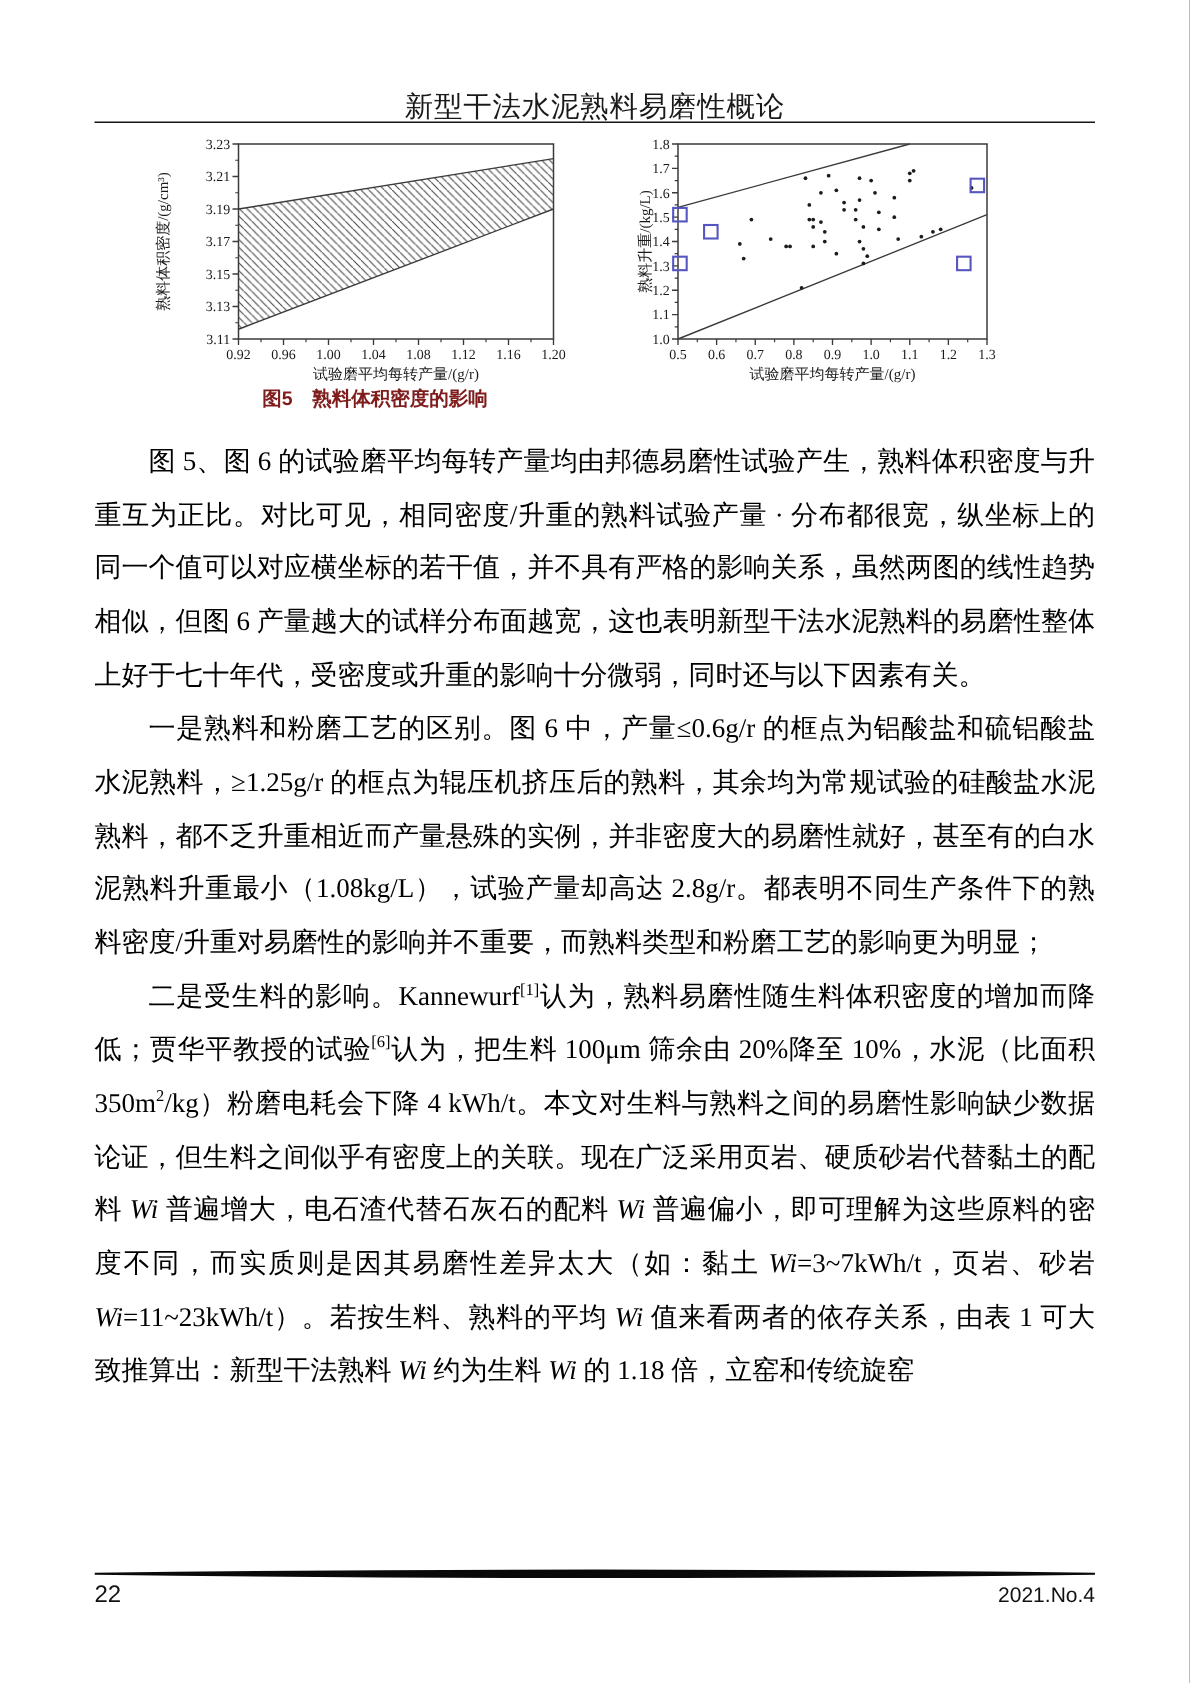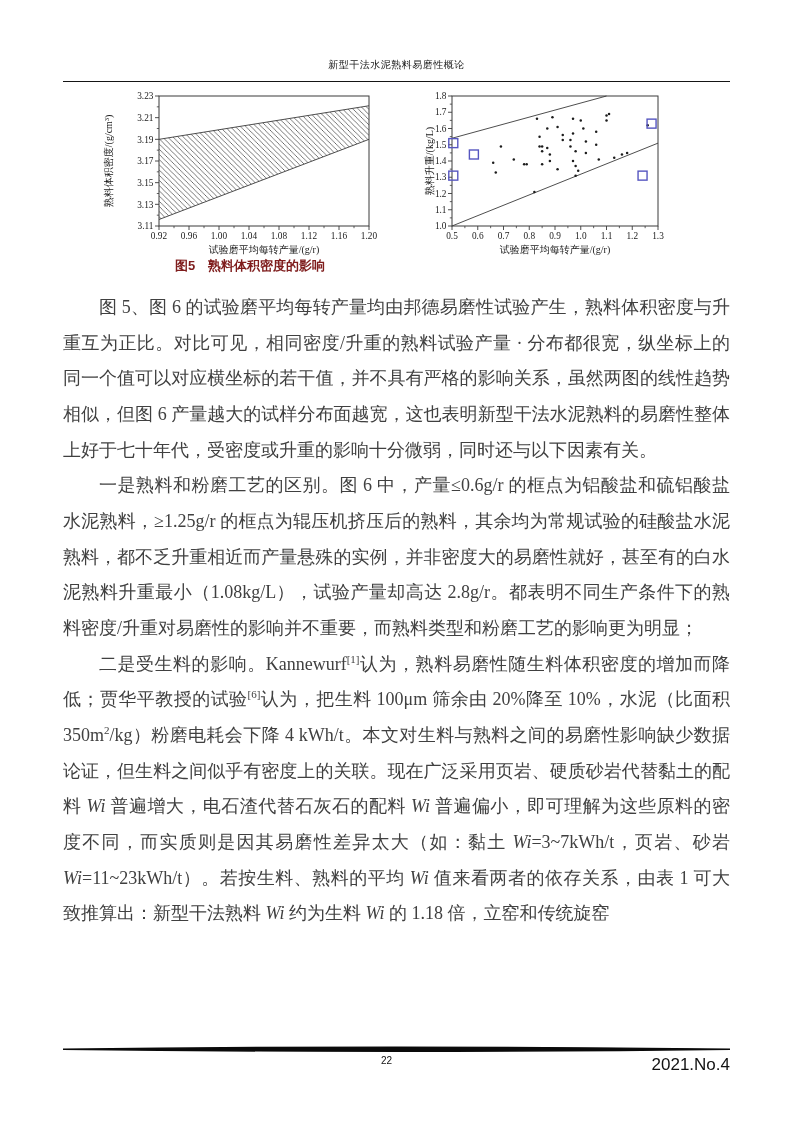--- a/index.html
+++ b/index.html
@@ -3,52 +3,52 @@
 <meta charset="utf-8">
 <style>
   html,body{margin:0;padding:0;background:#888;}
   .page{
     position:relative;width:793px;height:1122px;margin:0 auto;
     background:#ffffff;overflow:hidden;
     font-family:"Liberation Serif","DejaVu Serif",serif;color:#111;
   }
   .header-title{
     position:absolute;left:63px;top:58px;width:667px;height:20px;
-    text-align:center;font-size:10px;letter-spacing:0.5px;color:#1a1a1a;
+    text-align:center;font-size:19px;letter-spacing:0.5px;color:#1a1a1a;
   }
   .header-rule{
     position:absolute;left:63px;top:81px;width:667px;height:0;
     border-top:1.8px solid #151515;
   }
   .chart-svg{position:absolute;}
   #chart5{left:95px;top:85px;}
   #chart6{left:420px;top:85px;}
   .fig-caption{
     position:absolute;width:310px;top:257px;text-align:center;
     font-family:"Liberation Sans","DejaVu Sans",sans-serif;
     font-weight:bold;font-size:13px;color:#7f1d1d;
   }
   #cap5{left:95px;}
   #cap6{left:420px;}
   .body-text{
     position:absolute;left:63px;top:290px;width:667px;
     font-size:18px;line-height:35.66px;text-align:justify;
-    text-justify:inter-character;color:#404040;
+    text-justify:inter-character;color:#000000;
   }
   .body-text p{margin:0;text-indent:2em;}
   .body-text sup{font-size:11px;line-height:0;vertical-align:super;}
   .body-text i{font-style:italic;}
   .footer-rule{position:absolute;left:63px;top:1045px;}
   .footer-pagenum{
-    position:absolute;left:53px;top:1055px;width:667px;text-align:center;
-    font-family:"Liberation Sans","DejaVu Sans",sans-serif;font-size:10px;color:#111;
+    position:absolute;left:63px;top:1055px;width:667px;text-align:left;
+    font-family:"Liberation Sans","DejaVu Sans",sans-serif;font-size:16px;color:#111;
   }
   .footer-issue{
     position:absolute;left:63px;top:1055px;width:667px;text-align:right;
-    font-family:"Liberation Sans","DejaVu Sans",sans-serif;font-size:17px;color:#111;
+    font-family:"Liberation Sans","DejaVu Sans",sans-serif;font-size:14px;color:#111;
   }
   .chart-tick-label{font-family:"Liberation Serif","DejaVu Serif",serif;}
 </style>
 </head>
 <body>
 
 <div class="page">
 
   <div class="header-title">新型干法水泥熟料易磨性概论</div>
   <div class="header-rule"></div>

